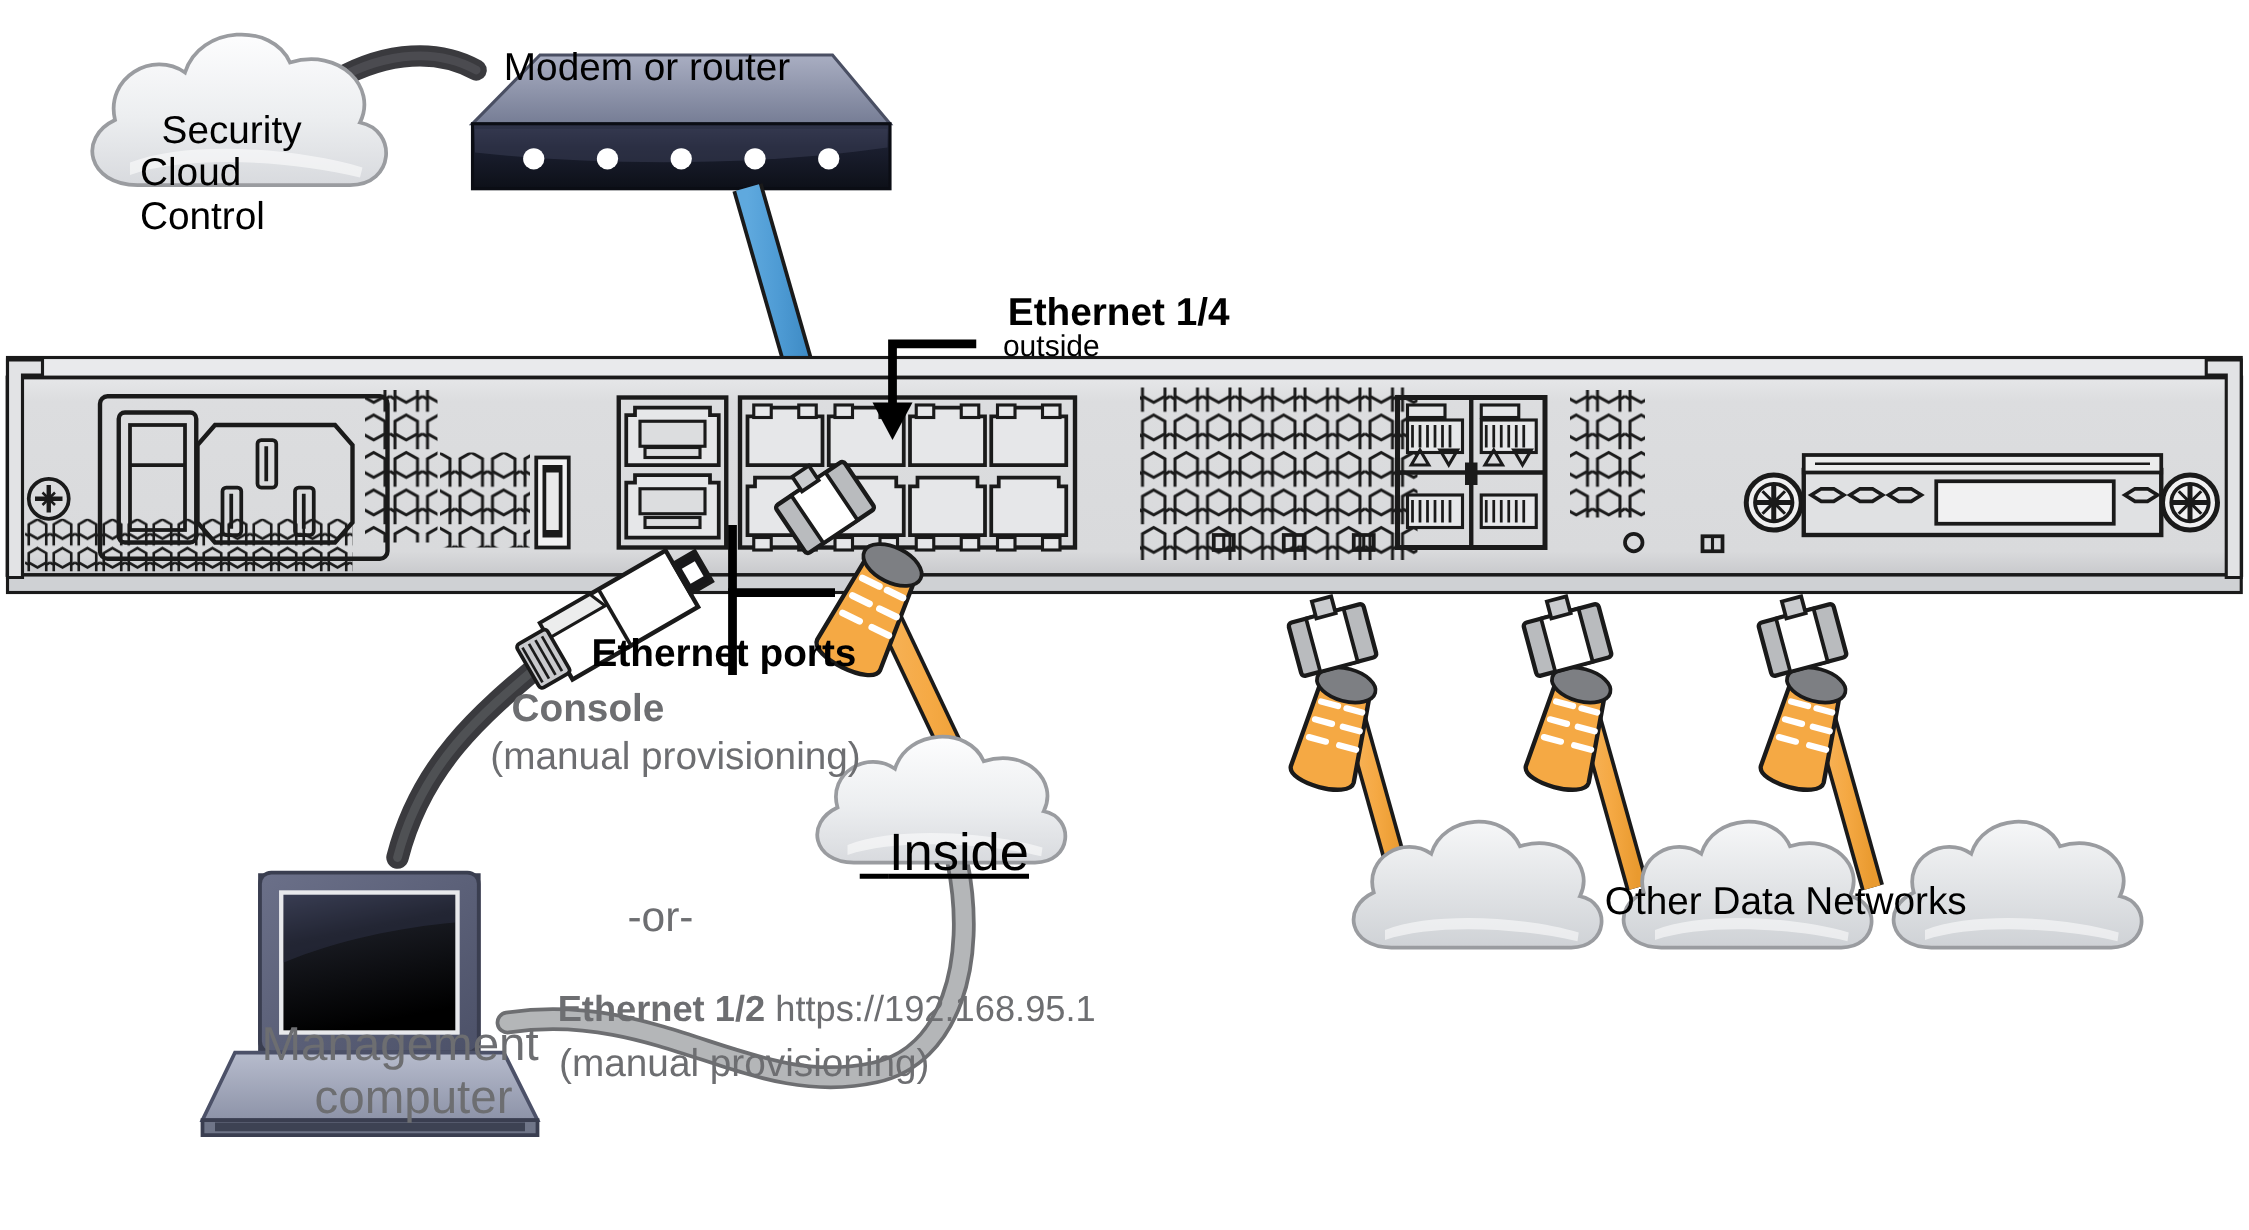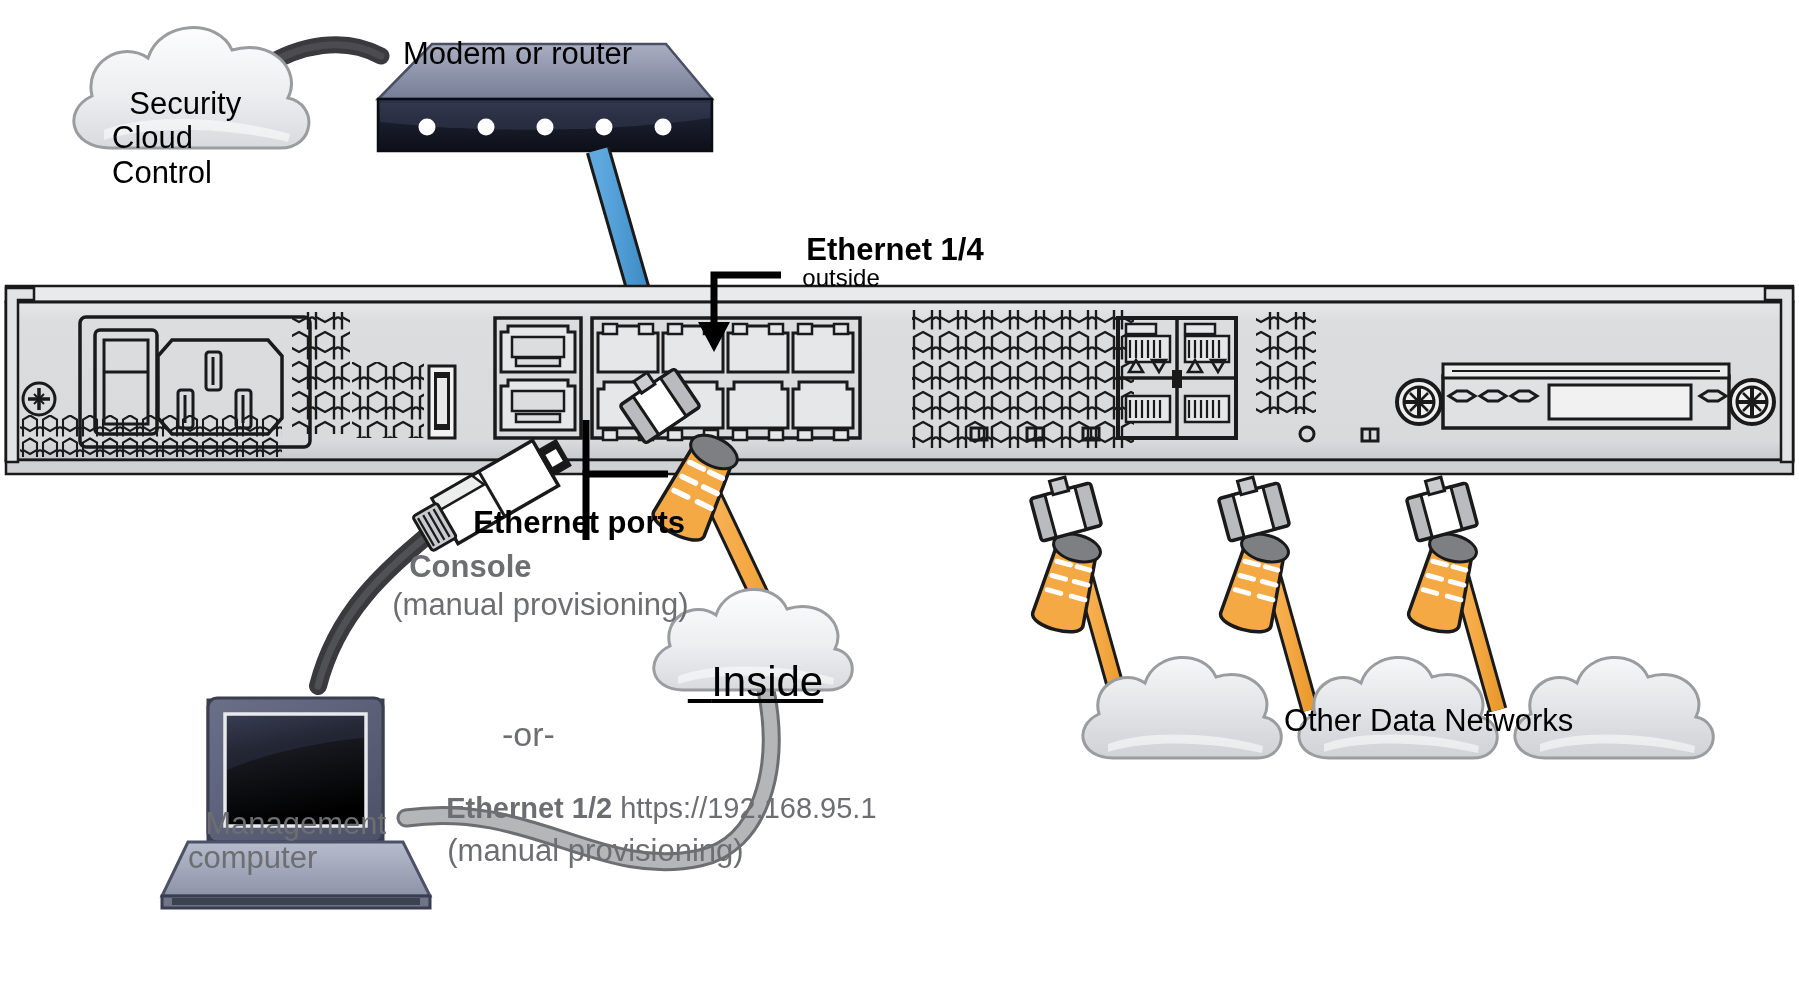--- a/index.html
+++ b/index.html
@@ -537,21 +537,21 @@
 </div>
 
 <div class="lbl lbl-black" style="left:683px;top:611px;width:145px;text-align:center;font-size:42px;text-decoration:underline;">
   <span>Inside</span>
 </div>
 
 <div class="lbl lbl-grey" style="left:483px;top:677px;font-size:34px;">
   <span>-or-</span>
 </div>
 
-<div class="lbl lbl-grey" style="left:188px;top:772px;width:222px;text-align:left;font-size:31px;">
+<div class="lbl lbl-grey" style="left:188px;top:772px;width:222px;text-align:right;font-size:38px;">
   <span style="white-space:pre-line;">Management
 computer</span>
 </div>
 
 <div class="lbl" style="left:430px;top:760px;font-size:29px;">
   <span class="lbl-grey b">Ethernet 1/2</span><span style="color:#6d6e71;"> </span><span class="lbl-grey">https://192.168.95.1</span>
 </div>
 <div class="lbl lbl-grey" style="left:430px;top:799px;font-size:31px;">
   <span>(manual provisioning)</span>
 </div>

